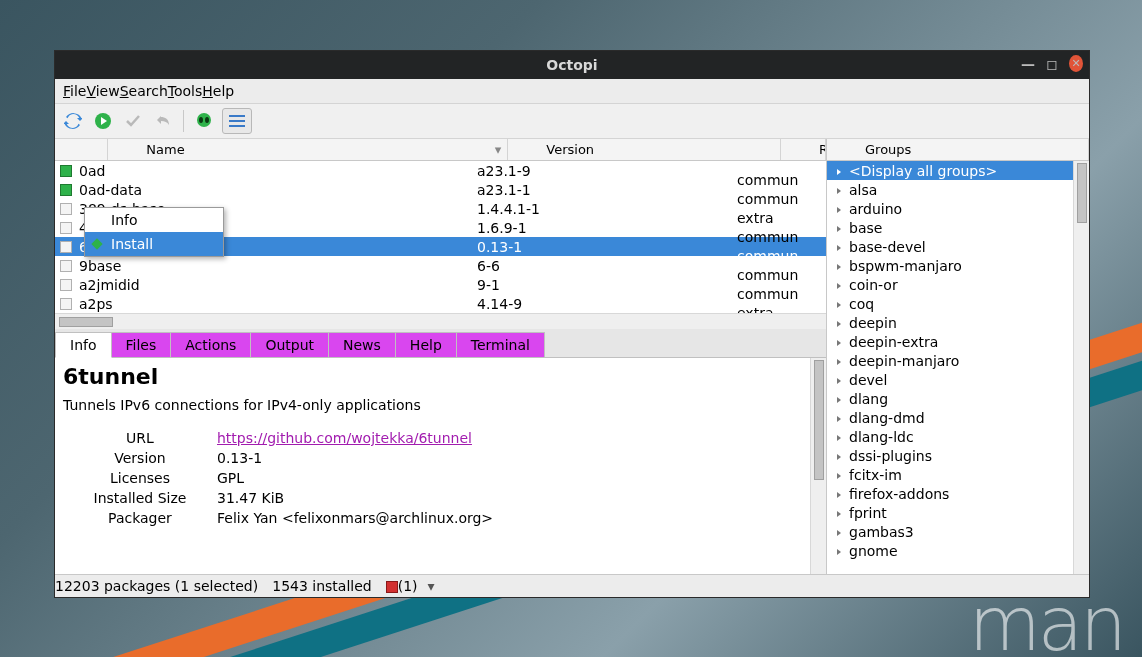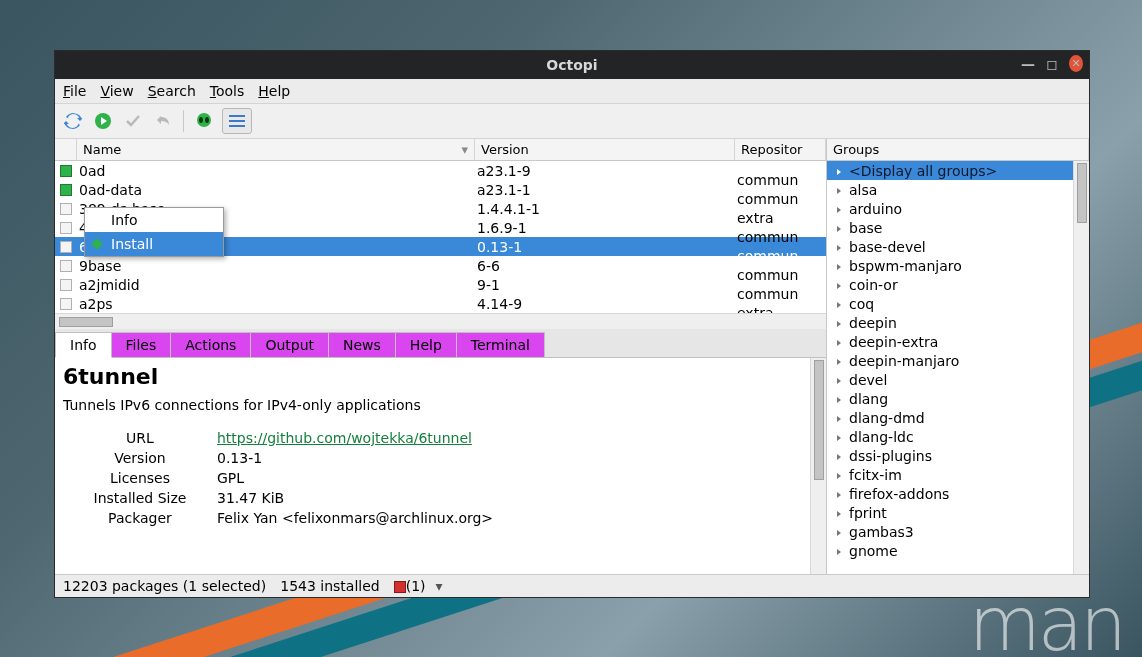--- a/index.html
+++ b/index.html
@@ -35,37 +35,37 @@
     display: flex;
     align-items: center;
     justify-content: center;
     position: relative;
     font-weight: bold;
   }
   .titlebar .controls { position: absolute; right: 6px; top: 4px; display:flex; gap:10px; align-items:center;}
   .titlebar .controls span { width:14px; text-align:center; color:#bbb; cursor:default;}
   .titlebar .close { width:17px;height:17px;border-radius:50%;background:#e15438;display:flex;align-items:center;justify-content:center;color:#4a1008;font-weight:bold;font-size:11px;}
   .menubar {
-    background:#ececec; padding:4px 8px; display:flex; gap:14px; border-bottom:1px solid #d4d4d4;
+    background:#ececec; padding:4px 8px; display:flex; gap:0; border-bottom:1px solid #d4d4d4;
   }
   .menubar span u{text-decoration:underline;}
   .toolbar {
     display:flex; align-items:center; gap:6px; padding:4px 6px; background:#f0f0f0; border-bottom:1px solid #d4d4d4;
   }
   .toolbar .tbtn{width:24px;height:24px;display:flex;align-items:center;justify-content:center;border:1px solid transparent;border-radius:3px;}
   .toolbar .sep{width:1px;height:22px;background:#c8c8c8;margin:0 2px;}
   .search{flex:1;display:flex;align-items:center;border:1px solid #b8b8b8;background:white;border-radius:3px;height:26px;padding:0 6px;color:#777;}
   .search svg{margin-right:6px;}
   .hamburger{border:1px solid #b8b8b8;background:#e8e8e8;border-radius:3px;height:26px;width:30px;display:flex;flex-direction:column;align-items:center;justify-content:center;gap:3px;}
   .hamburger div{width:16px;height:2px;background:#3a7ac8;}
   .content { flex:1; display:flex; overflow:hidden; background:white;}
   .left { flex:1; display:flex; flex-direction:column; border-right:1px solid #c8c8c8; min-width:0;}
   .right { width:262px; display:flex; flex-direction:column;}
   .colhead { background:#f4f4f4; border-bottom:1px solid #c8c8c8; display:flex; font-size:13px;}
-  .colhead .cell{padding:3px 6px;border-right:1px solid #d4d4d4;}
+  .colhead .cell{padding:3px 6px;border-right:1px solid #d4d4d4;margin-left:32px;}
   .pkglist { overflow:hidden; position:relative;}
   .pkgrow { display:flex; font-size:14px; height:19px; align-items:center;}
   .pkgrow .c0{width:22px;display:flex;align-items:center;justify-content:center;}
   .pkgrow .c1{width:398px;padding-left:2px;white-space:nowrap;overflow:hidden;}
   .pkgrow .c2{width:260px;padding-left:2px;}
   .pkgrow .c3{flex:1;padding-left:2px;overflow:hidden;margin-top:19px;}
   .pkgrow.selected{background:#3a88d8;color:white;}
   .icon-installed{width:12px;height:12px;background:#2eb24a;border:1px solid #1e7a30;}
   .icon-notinstalled{width:12px;height:12px;background:#f4f4f4;border:1px solid #b0b0b0;}
   .ctxmenu{position:absolute;left:84px;top:207px;width:140px;background:white;border:1px solid #9a9a9a;box-shadow:2px 2px 5px rgba(0,0,0,.3);font-size:14px;z-index:10;}
@@ -75,29 +75,29 @@
   .hscroll{height:16px;background:#efefef;border-top:1px solid #d8d8d8;display:flex;align-items:center;}
   .hscroll .bar{height:10px;width:54px;background:#c4c4c4;border:1px solid #a0a0a0;margin-left:4px;}
   .tabs{display:flex;background:#e6e6e6;border-bottom:1px solid #c0c0c0;}
   .tabs .tab{padding:4px 14px;border:1px solid #c0c0c0;border-bottom:none;background:#d946ef;margin-right:-1px;margin-top:3px;font-size:14px;}
   .tabs .tab.active{background:white;border-bottom:1px solid white;margin-bottom:-1px;}
   .infopane{flex:1;background:white;overflow:hidden;padding:4px 8px;position:relative;}
   .infopane h2{margin:2px 0 8px 0;font-size:22px;font-weight:bold;}
   .infopane .desc{margin-bottom:14px;}
   .infopane table td{padding:1px 0;vertical-align:top;}
   .infopane table td:first-child{width:150px;text-align:center;}
-  .infopane a{color:#15803d;text-decoration:underline;}
+  .infopane a{color:#a21caf;text-decoration:underline;}
   .vscroll{position:absolute;right:0;top:0;bottom:0;width:16px;background:#efefef;border-left:1px solid #d8d8d8;}
   .vscroll .thumb{width:10px;margin:2px auto;background:#c4c4c4;border:1px solid #a0a0a0;}
   .groups-list{flex:1;overflow:hidden;position:relative;}
   .grouprow{padding:0 4px 0 22px;height:19px;display:flex;align-items:center;font-size:14px;position:relative;}
   .grouprow::before{content:"";position:absolute;left:10px;top:8px;width:0;height:0;border-top:3px solid transparent;border-bottom:3px solid transparent;border-left:4px solid #777;}
-  .grouprow.selected{background:#3a88d8;color:#0f172a;}
+  .grouprow.selected{background:#3a88d8;color:#ffffff;}
   .grouprow.selected::before{border-left-color:white;}
-  .statusbar{background:#ececec;border-top:1px solid #c8c8c8;padding:3px 8px;display:flex;align-items:center;gap:14px;font-size:14px;}
+  .statusbar{background:#ececec;border-top:1px solid #c8c8c8;padding:3px 0;display:flex;align-items:center;gap:14px;font-size:14px;}
   .redbox{display:inline-block;width:12px;height:12px;background:#d23030;border:1px solid #8a1818;vertical-align:middle;}
   .dropdown-arrow{display:inline-block;margin-left:10px;color:#555;}
 </style>
 </head>
 <body>
 
 <div class="stripe2"></div>
 <div class="stripe1"></div>
 <div class="watermark">man</div>
 

